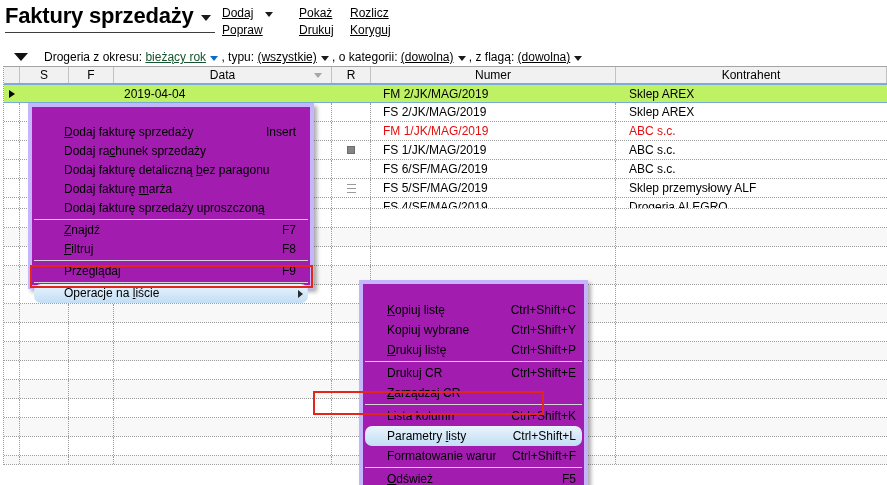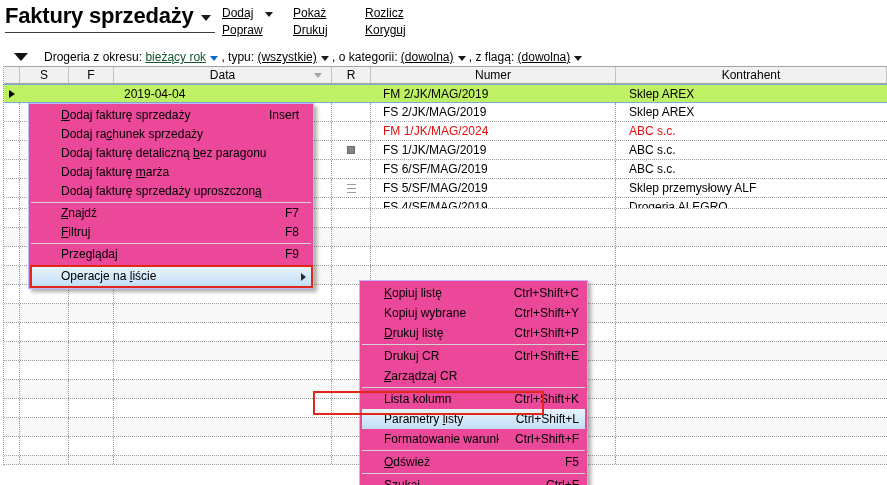--- a/index.html
+++ b/index.html
@@ -6,21 +6,21 @@
   #app{position:relative;width:887px;height:485px;background:#fff;overflow:hidden;
        font-family:"Liberation Sans",sans-serif;font-size:12px;color:#000;}
 
   
   .title-wrap{position:absolute;left:5px;top:3px;display:inline-flex;align-items:center;
               gap:7px;border-bottom:1px solid #3d3d3d;padding:0 4px 3px 0;cursor:pointer;}
   .page-title{font-size:22px;font-weight:bold;letter-spacing:-0.2px;}
   .caret-lg{width:0;height:0;border-left:5px solid transparent;border-right:5px solid transparent;
             border-top:6px solid #1a1a1a;margin-top:4px;}
   .action-col{position:absolute;top:5px;display:flex;flex-direction:column;line-height:17px;}
-  .ac1{left:222px;}.ac2{left:293px;}.ac3{left:365px;}
+  .ac1{left:222px;}.ac2{left:299px;}.ac3{left:350px;}
   .ulink{text-decoration:underline;color:#000;cursor:pointer;white-space:nowrap;}
   .link-row{display:flex;align-items:center;gap:12px;}
   .caret-sm{width:0;height:0;border-left:4px solid transparent;border-right:4px solid transparent;
             border-top:5px solid #1a1a1a;margin-top:2px;}
 
   
   .filter-bar{position:absolute;left:14px;top:50px;display:flex;align-items:center;white-space:pre;}
   .collapse-tri{width:0;height:0;border-left:7px solid transparent;border-right:7px solid transparent;
                 border-top:8px solid #111;margin-right:16px;cursor:pointer;}
   .flink{text-decoration:underline;cursor:pointer;display:inline-flex;align-items:center;gap:4px;}
@@ -53,30 +53,30 @@
   .tr.empty.alt{background:#f8f8f8;}
   .row-marker{display:inline-block;width:0;height:0;border-top:4px solid transparent;
               border-bottom:4px solid transparent;border-left:6px solid #000;margin-top:5px;}
   .ric-sq{display:inline-block;width:6px;height:6px;background:#858585;border:1px solid #6c6c6c;
           margin-top:5px;}
   .ric-ln{display:inline-block;width:9px;height:7px;margin-top:5px;
           border-top:1px solid #9a9a9a;border-bottom:1px solid #9a9a9a;
           background:linear-gradient(#9a9a9a,#9a9a9a) center/9px 1px no-repeat;}
 
   
-  .menu{position:absolute;background:#ec4899;border:1px solid #c4b5fd;padding:2px 0;
+  .menu{position:absolute;background:#a21caf;border:4px solid #c4b5fd;padding:16px 0;
         box-sizing:border-box;box-shadow:3px 3px 4px rgba(0,0,0,0.32);}
   #ctx{left:28px;top:103px;width:286px;height:186px;z-index:10;}
   #sub{left:316px;top:280px;width:229px;height:272px;z-index:11;margin-left:43px;}
   .mi{display:flex;align-items:center;margin:0 2px;height:19px;line-height:19px;
       padding:0 12px 0 30px;position:relative;cursor:pointer;}
   #sub .mi{height:20px;line-height:20px;padding:0 6px 0 22px;}
   .mi .lab{flex:1;white-space:nowrap;overflow:hidden;}
   .mi .sc{white-space:nowrap;padding-left:16px;}
-  .mi.hl{background:linear-gradient(180deg,#e9f4fc,#c2def5);border-radius:0;}
+  .mi.hl{background:linear-gradient(180deg,#e9f4fc,#c2def5);border-radius:7px;}
   .msep{border-top:1px solid #d4d4d4;margin:1px 2px;height:0;}
   .sub-arrow{position:absolute;right:5px;top:50%;margin-top:-4px;width:0;height:0;
              border-left:5px solid #2b2b2b;border-top:4px solid transparent;
              border-bottom:4px solid transparent;}
 
   
   .redbox{position:absolute;border:2px solid #e3261a;box-sizing:border-box;z-index:30;
           pointer-events:none;background:transparent;}
   #redbox1{left:30px;top:265px;width:283px;height:23px;}
   #redbox2{left:313px;top:391px;width:231px;height:24px;}
@@ -147,21 +147,21 @@
           <div class="td c4"></div>
           <div class="td c5">FS 2/JK/MAG/2019</div>
           <div class="td c6">Sklep AREX</div>
         </div>
         <div class="tr red">
           <div class="td c0"></div>
           <div class="td c1"></div>
           <div class="td c2"></div>
           <div class="td c3"></div>
           <div class="td c4"></div>
-          <div class="td c5">FM 1/JK/MAG/2024</div>
+          <div class="td c5">FM 1/JK/MAG/2019</div>
           <div class="td c6">ABC s.c.</div>
         </div>
         <div class="tr">
           <div class="td c0"></div>
           <div class="td c1"></div>
           <div class="td c2"></div>
           <div class="td c3"></div>
           <div class="td c4"><div class="ric-sq"></div></div>
           <div class="td c5">FS 1/JK/MAG/2019</div>
           <div class="td c6">ABC s.c.</div>

